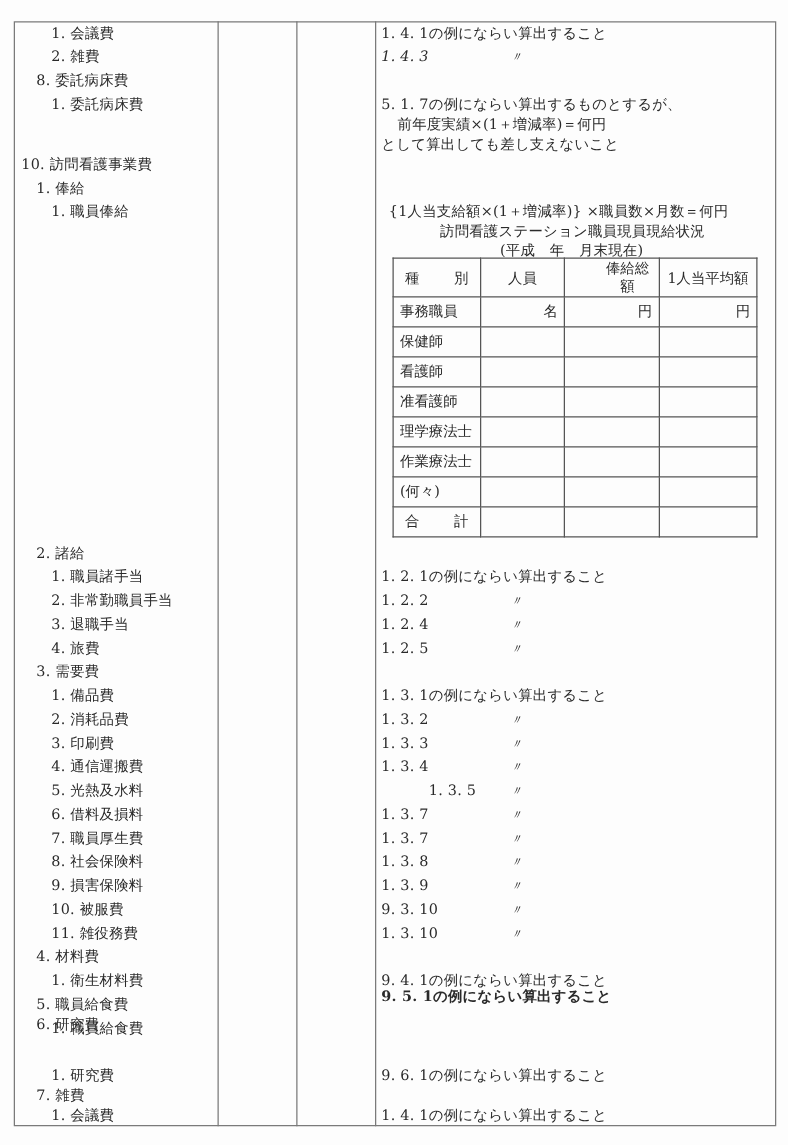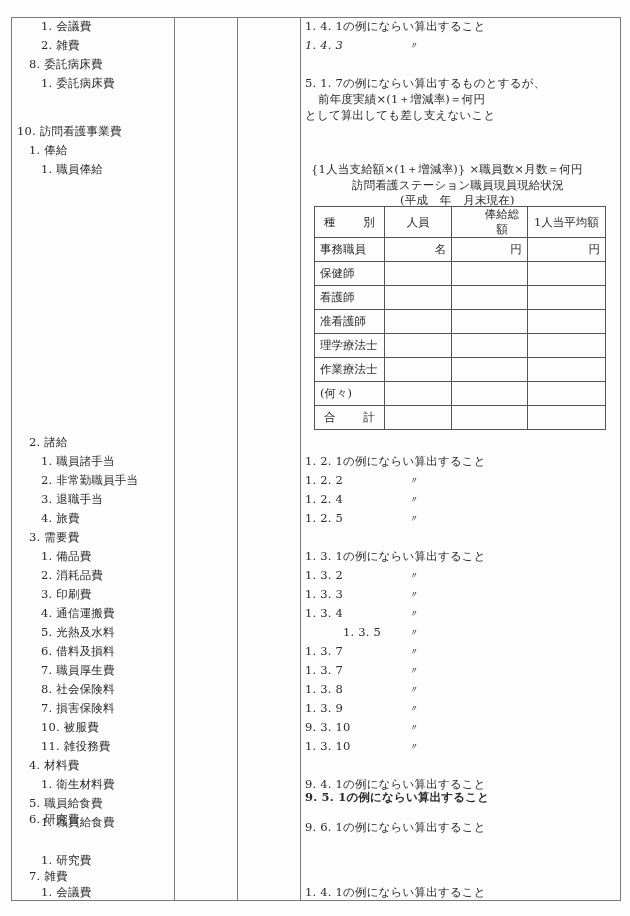--- a/index.html
+++ b/index.html
@@ -43,21 +43,21 @@
     <div class="t" style="left: 41px; top: 511px;">4.  旅費</div>
     <div class="t" style="left: 29px; top: 530px;">3.  需要費</div>
     <div class="t" style="left: 41px; top: 549px;">1.  備品費</div>
     <div class="t" style="left: 41px; top: 568px;">2.  消耗品費</div>
     <div class="t" style="left: 41px; top: 587px;">3.  印刷費</div>
     <div class="t" style="left: 41px; top: 606px;">4.  通信運搬費</div>
     <div class="t" style="left: 41px; top: 625px;">5.  光熱及水料</div>
     <div class="t" style="left: 41px; top: 644px;">6.  借料及損料</div>
     <div class="t" style="left: 41px; top: 663px;">7.  職員厚生費</div>
     <div class="t" style="left: 41px; top: 682px; text-align: center;">8.  社会保険料</div>
-    <div class="t" style="left: 41px; top: 701px;">7.  損害保険料</div>
+    <div class="t" style="left: 41px; top: 701px;">9.  損害保険料</div>
     <div class="t" style="left: 41px; top: 720px;">10.  被服費</div>
     <div class="t" style="left: 41px; top: 739px;">11.  雑役務費</div>
     <div class="t" style="left: 29px; top: 758px;">4.  材料費</div>
     <div class="t" style="left: 41px; top: 777px;">1.  衛生材料費</div>
     <div class="t" style="left: 29px; top: 796px;">5.  職員給食費</div>
     <div class="t" style="left: 41px; top: 815px;">1.  職員給食費</div>
     <div class="t" style="left: 29px; top: 812px;">6.  研究費</div>
     <div class="t" style="left: 41px; top: 853px;">1.  研究費</div>
     <div class="t" style="left: 29px; top: 869px;">7.  雑費</div>
     <div class="t" style="left: 41px; top: 885px;">1.  会議費</div>
@@ -95,21 +95,21 @@
     <div class="t" style="left: 305px; top: 682px;">1. 3. 8</div>
     <div class="ditto" style="left: 408px; top: 683px;">〃</div>
     <div class="t" style="left: 305px; top: 701px;">1. 3. 9</div>
     <div class="ditto" style="left: 408px; top: 702px;">〃</div>
     <div class="t" style="left: 305px; top: 720px;">9. 3. 10</div>
     <div class="ditto" style="left: 408px; top: 721px;">〃</div>
     <div class="t" style="left: 305px; top: 739px;">1. 3. 10</div>
     <div class="ditto" style="left: 408px; top: 740px;">〃</div>
     <div class="t" style="left: 305px; top: 777px;">9. 4. 1の例にならい算出すること</div>
     <div class="t" style="left: 305px; top: 790px; font-weight: bold;">9. 5. 1の例にならい算出すること</div>
-    <div class="t" style="left: 305px; top: 820px;">9. 6. 1の例にならい算出すること</div>
+    <div class="t" style="left: 305px; top: 853px;">9. 6. 1の例にならい算出すること</div>
     <div class="t" style="left: 305px; top: 885px;">1. 4. 1の例にならい算出すること</div>
   </div>
 
 <table class="staff">
   <tbody>
       <tr class="head">
     <td class="c0">
       <div class="spread" style="padding:0 4px;">
         <span>種</span>
         <span>別</span>

